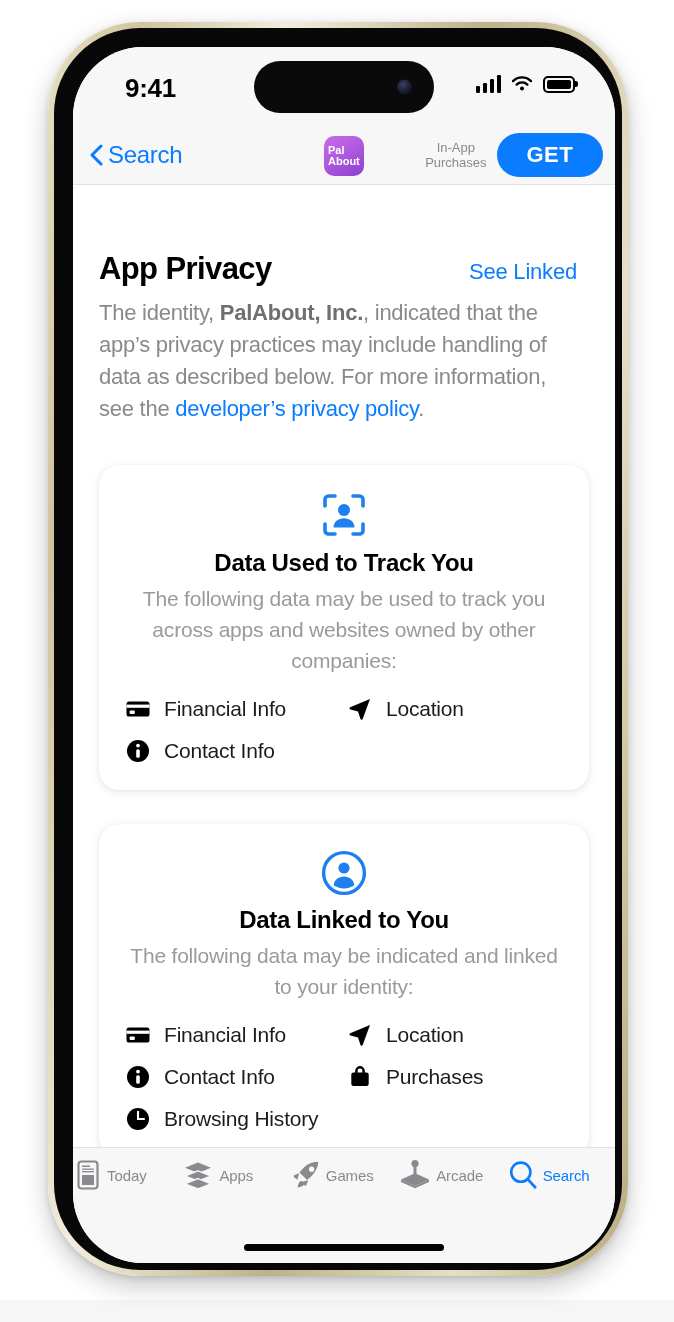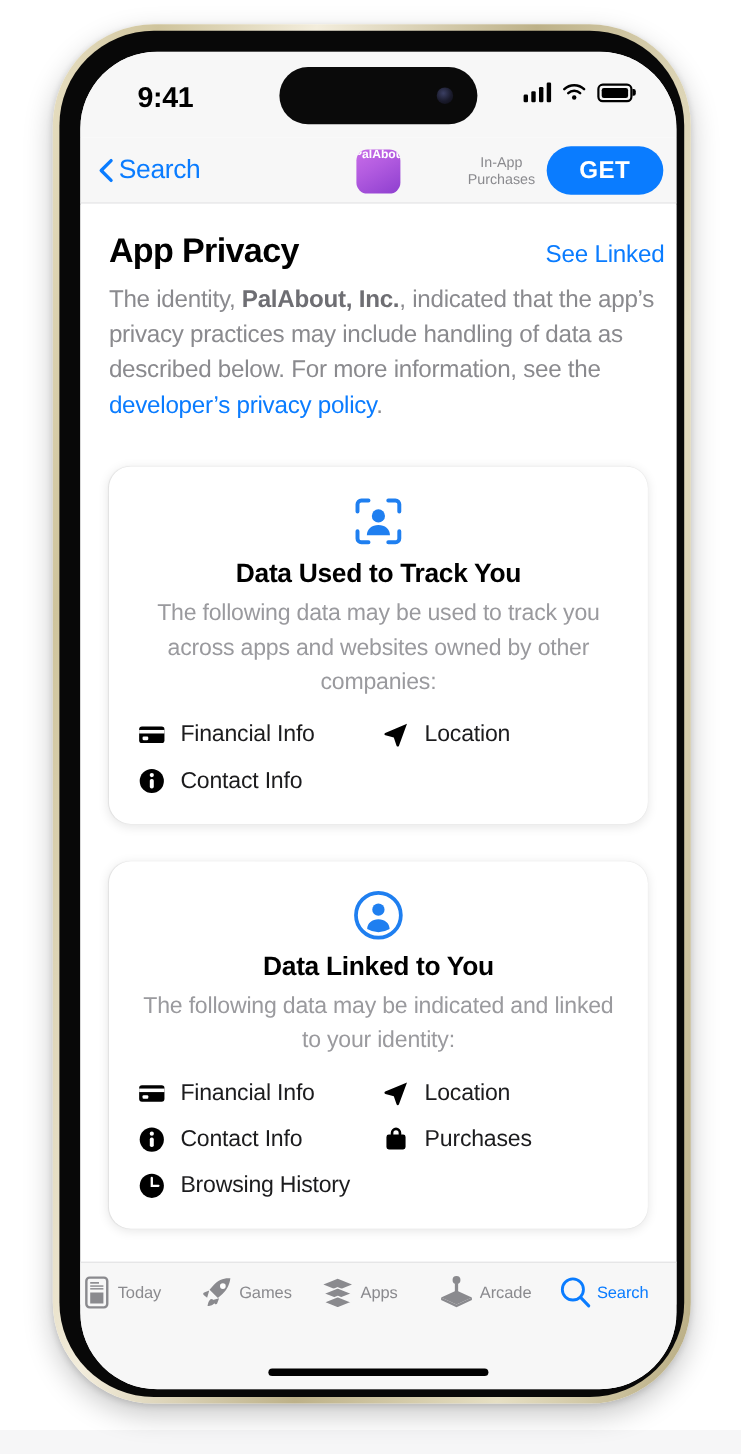--- a/index.html
+++ b/index.html
@@ -153,21 +153,21 @@
     transform: translateX(-50%);
     top: 11px;
     width: 40px; height: 40px;
     border-radius: 10px;
     background: linear-gradient(150deg,#c86ce8 0%, #b35ce0 40%, #8e3fcf 100%);
     color: #fff;
     font-size: 11px;
     line-height: 11.5px;
     font-weight: 600;
     display: flex;
-    flex-direction: row;
+    flex-direction: column;
     justify-content: center;
     padding-left: 4px;
     overflow: hidden;
   }
 
   .nav-right {
     position: absolute;
     right: 12px; top: 50%;
     transform: translateY(-50%);
     display: flex; align-items: center; gap: 10px;
@@ -196,21 +196,22 @@
   .content {
     position: absolute;
     left: 0; top: 139px;
     width: 542px;
     height: 1000px;
     background: #ffffff;
     overflow: hidden;
   }
 
   .privacy-head {
-    padding: 24px 11px 0 26px;
+    padding: 24px 38px 0 26px;
+    margin-top: 41px;
   }
   .privacy-head-row {
     display: flex;
     align-items: baseline;
     justify-content: space-between;
   }
   .privacy-title {
     font-size: 31px;
     font-weight: 700;
     color: #000;
@@ -517,40 +518,40 @@
                 <rect x="9" y="9.5" width="12" height="1.3" fill="#8a8a8e"></rect>
                 <rect x="9" y="12" width="12" height="1.3" fill="#8a8a8e"></rect>
                 <rect x="9" y="16" width="12" height="10" fill="#8a8a8e"></rect>
               </svg>
             </span>
             <span class="tab-label">Today</span>
           </div>
 
           <div class="tab">
             <span class="tico">
+              <svg width="34" height="30" viewBox="0 0 34 30">
+                <path d="M17 2.5l13 5.2-13 5.2L4 7.7z" fill="#8a8a8e"></path>
+                <path d="M17 10.8l13 5.2-13 5.2L4 16z" fill="#8a8a8e" stroke="#f7f7f7" stroke-width="1.4"></path>
+                <path d="M17 18.6l13 5.2-13 5.2L4 23.8z" fill="#8a8a8e" stroke="#f7f7f7" stroke-width="1.4"></path>
+              </svg>
+            </span>
+            <span class="tab-label">Apps</span>
+          </div>
+
+          <div class="tab">
+            <span class="tico">
               <svg width="32" height="32" viewBox="0 0 32 32">
                 <path d="M28.4 3.1c-5.6-.6-11.4 1.8-15.3 6.2l-3.6 4.1 7.6 7.6 4.1-3.6c4.4-3.9 6.8-9.7 7.2-14.3z" fill="#8a8a8e"></path>
                 <circle cx="21.6" cy="10.2" r="2.6" fill="#fff"></circle>
                 <path d="M9.2 14.2L4.6 16c-1 .4-1.2 1.5-.4 2.2l3.1 2.6z" fill="#8a8a8e"></path>
                 <path d="M18.2 21.2l-1.7 4.6c-.4 1-1.6 1.2-2.3.4l-2.5-3.1z" fill="#8a8a8e"></path>
                 <path d="M9.4 23.2c-1.3 1.3-1.7 5.2-1.7 5.2s3.9-.4 5.2-1.7a2.5 2.5 0 10-3.5-3.5z" fill="#8a8a8e"></path>
               </svg>
             </span>
             <span class="tab-label">Games</span>
-          </div>
-
-          <div class="tab">
-            <span class="tico">
-              <svg width="34" height="30" viewBox="0 0 34 30">
-                <path d="M17 2.5l13 5.2-13 5.2L4 7.7z" fill="#8a8a8e"></path>
-                <path d="M17 10.8l13 5.2-13 5.2L4 16z" fill="#8a8a8e" stroke="#f7f7f7" stroke-width="1.4"></path>
-                <path d="M17 18.6l13 5.2-13 5.2L4 23.8z" fill="#8a8a8e" stroke="#f7f7f7" stroke-width="1.4"></path>
-              </svg>
-            </span>
-            <span class="tab-label">Apps</span>
           </div>
 
           <div class="tab">
             <span class="tico">
               <svg width="34" height="32" viewBox="0 0 34 32">
                 <circle cx="17" cy="4.6" r="3.6" fill="#8a8a8e"></circle>
                 <rect x="15.5" y="7.5" width="3" height="10" fill="#8a8a8e"></rect>
                 <path d="M17 14.2l14 6.4-14 6.4-14-6.4z" fill="#8a8a8e"></path>
                 <path d="M3 20.6v2.3l14 6.4 14-6.4v-2.3l-14 6.4z" fill="#8a8a8e"></path>
               </svg>

